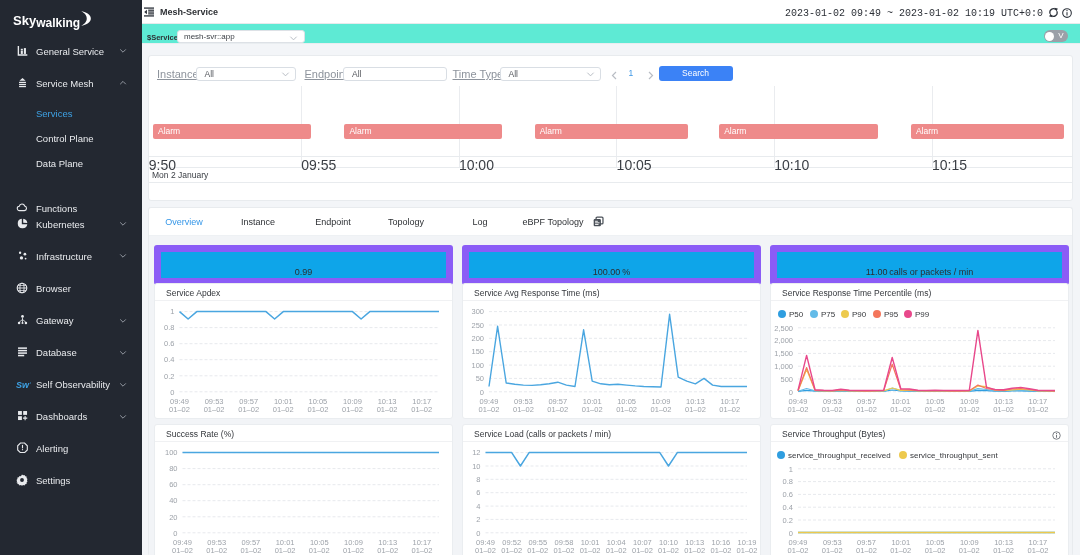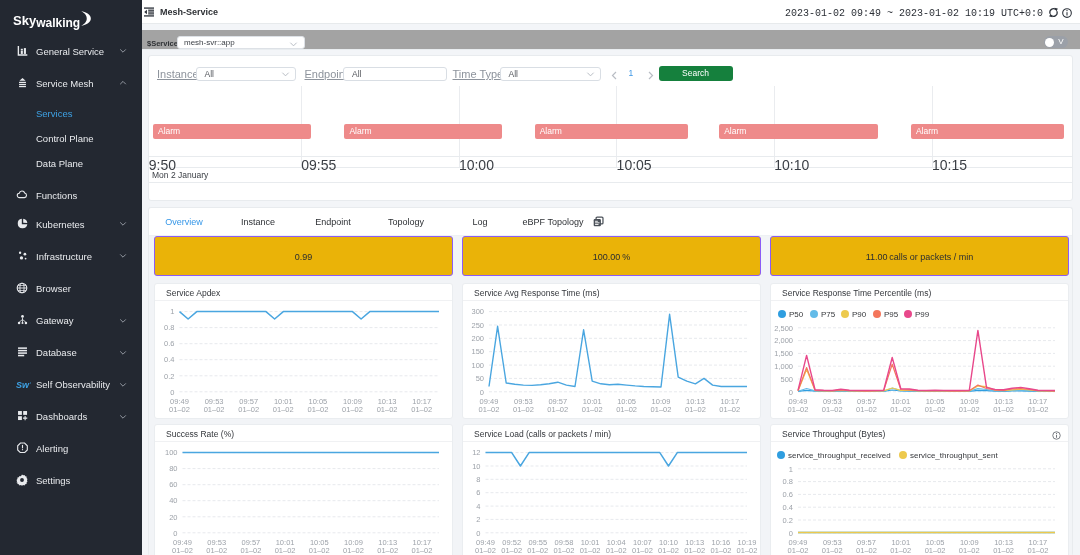--- a/index.html
+++ b/index.html
@@ -3,33 +3,33 @@
 * { margin:0; padding:0; box-sizing:border-box; }
 html,body { width:1080px; height:555px; overflow:hidden; font-family:"Liberation Sans",sans-serif; background:#f3f5f8; }
 #page { position:relative; width:1080px; height:504px; }
 #side { position:absolute; left:0; top:0; width:142px; height:555px; background:#232831; }
 .mitem { position:absolute; left:0; width:142px; height:16px; font-size:9.5px; display:flex; align-items:center; }
 .mico { display:inline-block; width:12px; margin-left:16px; margin-right:8px; text-align:center; }
 
 #side .mitem span:first-child:empty { }
 #logo { position:absolute; left:13px; top:10px; color:#fff; white-space:nowrap; }
 #hdr { position:absolute; left:142px; top:0; width:938px; height:23.5px; background:#fff; border-bottom:1px solid #e7eaec; }
-#svcbar { position:absolute; left:142px; top:30px; width:938px; height:20px; background:#a3a3a3; border-bottom:1px solid #e9edf0; }
+#svcbar { position:absolute; left:142px; top:24px; width:938px; height:20px; background:#5eead4; border-bottom:1px solid #e9edf0; }
 .card { position:absolute; background:#fff; border:1px solid #e8ebee; border-radius:3px; }
 #tlcard { left:147.5px; top:55px; width:925px; height:146px; }
 #tabcard { left:147.5px; top:207px; width:925px; height:349px; border-bottom:none; }
 .lab { position:absolute; font-size:11px; color:#8d939c; top:12px;text-decoration:underline; }
 .ibox { position:absolute; top:10.5px; height:14px; background:#fff; border:1px solid #d9dee4; border-radius:3px; font-size:8.5px; color:#55585e; line-height:12.5px; padding-left:8px; }
 .alarm { position:absolute; top:68px; height:14.5px; background:#ee8a8a; border-radius:2px; color:#fff; font-size:8.5px; line-height:14.5px; padding-left:5px; }
 .tlab { position:absolute; top:101px; font-size:14px; color:#3a3e44; }
 .tab { position:absolute; top:8.5px; width:120px; text-align:center; font-size:9px; }
 .ccard { position:absolute; background:#fff; border:1px solid #eaedf0; border-radius:3px; overflow:hidden; }
 .ctitle { position:absolute; left:11px; top:4.5px; font-size:8.5px; color:#33363b; }
 .ccard > svg { z-index:1; }
-.statc { position:absolute; top:0; height:40px; background:#eab308; border:1px solid #8b5cf6; border-radius:3px; text-align:center; font-size:9px; color:#2a2d31; line-height:40px; }
+.statc { position:absolute; top:9px; height:40px; background:#0ea5e9; border:7px solid #8b5cf6; border-radius:3px; text-align:center; font-size:9px; color:#2a2d31; line-height:40px; }
 </style></head><body>
 <div id="page">
 <div id="side">
   <div id="logo"><span style="font-size:13px;font-weight:700">Sky</span><span style="font-size:12px;font-weight:700;position:relative;top:1.5px">walking</span><svg width="12" height="15" viewBox="0 0 11 14" style="position:relative;top:1px;left:0px">
           <path d="M1 0 C7.5 1.5 10 4 10 7 C10 10 7.5 12.5 1 14 C5 11.5 6.2 9.5 6.2 7 C6.2 4.5 5 2.5 1 0 Z" fill="#fff"></path>
         </svg></div>
   <div class="mitem" style="top:43px">
         <span class="mico"><svg width="11" height="11" viewBox="0 0 16 16">
             <path d="M2 1.5v13h13" stroke="#e8eaed" stroke-width="2" fill="none"></path>
             <rect x="5.5" y="8" width="3" height="5" fill="#e8eaed"></rect>
@@ -58,21 +58,21 @@
         <span style="color:#3ea2e5">Services</span>
       </div>
       <div class="mitem" style="top:130px">
         <span class="mico"></span>
         <span style="color:#e9ebee">Control Plane</span>
       </div>
       <div class="mitem" style="top:155px">
         <span class="mico"></span>
         <span style="color:#e9ebee">Data Plane</span>
       </div>
-      <div class="mitem" style="top:187px">
+      <div class="mitem" style="top:200px">
         <span class="mico"><svg width="12" height="11" viewBox="0 0 16 16">
             <path d="M4.5 12.5 a3.2 3.2 0 0 1 -0.4 -6.4 a4 4 0 0 1 7.8 -0.3 a3.4 3.4 0 0 1 -0.4 6.7 Z" fill="none" stroke="#e8eaed" stroke-width="1.6"></path>
           </svg></span>
         <span style="color:#e9ebee">Functions</span>
       </div>
       <div class="mitem" style="top:216px">
         <span class="mico"><svg width="11" height="11" viewBox="0 0 16 16">
             <path d="M7 1.1 a7 7 0 1 0 8 8 L 7 9 Z" fill="#e8eaed"></path>
             <path d="M9 1.1 a7 7 0 0 1 6 6 L9 7 Z" fill="#e8eaed"></path>
           </svg></span>
@@ -209,21 +209,21 @@
   <div class="ibox" style="left:351px;width:101px">All<svg width="9" height="9" viewBox="0 0 10 10" style="position:absolute;right:5px;top:2.5px">
           <polyline points="1.5,3 5,6.5 8.5,3" fill="none" stroke="#b7bcc3" stroke-width="1.1"></polyline>
         </svg></div>
   <svg width="7" height="9" viewBox="0 0 7 9" style="position:absolute;left:462px;top:15px">
         <polyline points="5,1 1.5,4.5 5,8" fill="none" stroke="#b9bdc4" stroke-width="1.2"></polyline>
       </svg>
   <span style="position:absolute;left:480px;top:12px;font-size:8.5px;color:#3e97e6">1</span>
   <svg width="7" height="9" viewBox="0 0 7 9" style="position:absolute;left:498px;top:15px">
         <polyline points="2,1 5.5,4.5 2,8" fill="none" stroke="#b9bdc4" stroke-width="1.2"></polyline>
       </svg>
-  <div style="position:absolute;left:510px;top:9.5px;width:74px;height:15px;background:#15803d;border-radius:3px;color:#fff;font-size:8.5px;text-align:center;line-height:15px">Search</div>
+  <div style="position:absolute;left:510px;top:9.5px;width:74px;height:15px;background:#3b82f6;border-radius:3px;color:#fff;font-size:8.5px;text-align:center;line-height:15px">Search</div>
   <div style="position:absolute;left:152.5px;top:30px;width:1px;height:69.5px;background:#eaecef"></div>
       <div style="position:absolute;left:310.2px;top:30px;width:1px;height:69.5px;background:#eaecef"></div>
       <div style="position:absolute;left:467.9px;top:30px;width:1px;height:69.5px;background:#eaecef"></div>
       <div style="position:absolute;left:625.6px;top:30px;width:1px;height:69.5px;background:#eaecef"></div>
       <div style="position:absolute;left:783.3px;top:30px;width:1px;height:69.5px;background:#eaecef"></div>
       <div style="position:absolute;left:152.5px;top:99.5px;width:1px;height:11px;background:#eaecef"></div>
       <div style="position:absolute;left:310.2px;top:99.5px;width:1px;height:11px;background:#eaecef"></div>
       <div style="position:absolute;left:467.9px;top:99.5px;width:1px;height:11px;background:#eaecef"></div>
       <div style="position:absolute;left:625.6px;top:99.5px;width:1px;height:11px;background:#eaecef"></div>
       <div style="position:absolute;left:783.3px;top:99.5px;width:1px;height:11px;background:#eaecef"></div>

